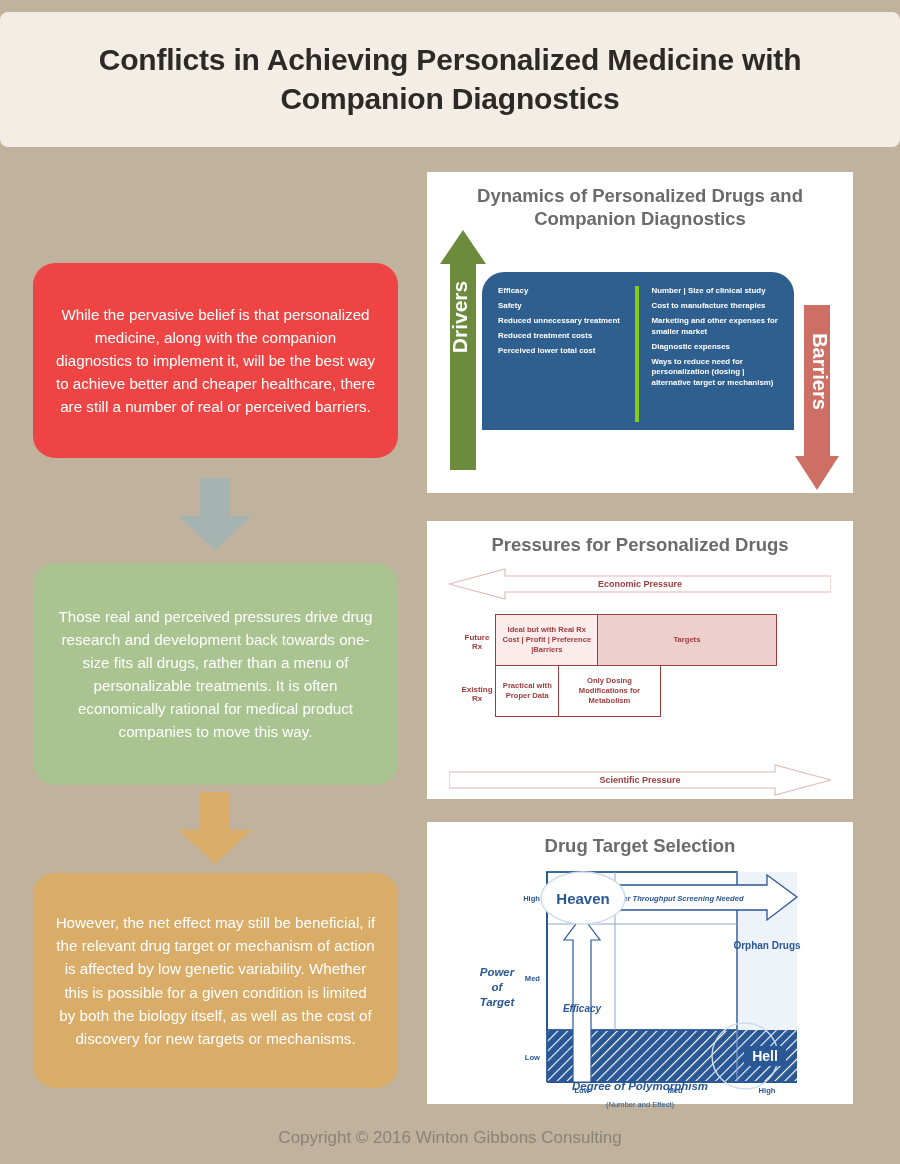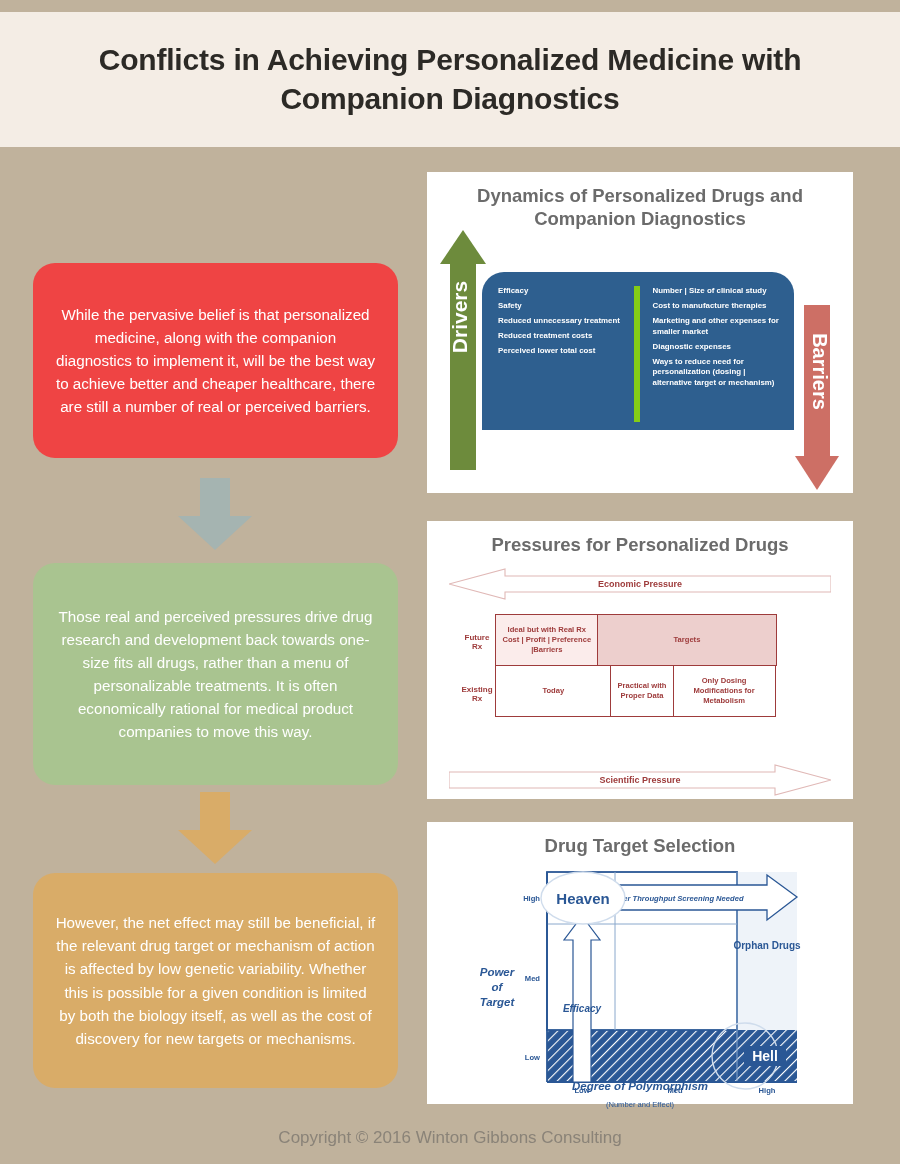--- a/index.html
+++ b/index.html
@@ -10,20 +10,21 @@
     overflow: hidden;
     position: relative;
   }
 
   
   #title-band {
     position: absolute; left: 0; top: 12px; width: 900px; height: 135px;
     background: #f4ede5;
     display: flex; align-items: center; justify-content: center;
     text-align: center;
+    border-radius: 8px;
   }
   #title-text {
     font-size: 30px; font-weight: bold; color: #2c2a26;
     line-height: 1.28; letter-spacing: -0.2px;
     padding: 0 30px;
   }
 
   
   .story-box {
     position: absolute; left: 33px; width: 365px;
@@ -106,21 +107,21 @@
   }
 
   #dynamics-box {
     position: absolute; left: 55px; top: 100px; width: 312px; height: 158px;
     background: #2e5f8f;
     border-radius: 22px 22px 0 0;
     display: flex; padding: 14px 14px 8px 16px;
   }
   #dynamics-box .col { flex: 1; }
   #dynamics-box .col.right {
-    border-left: 6px solid #84cc16; padding-left: 13px; margin-left: 8px;
+    border-left: 4px solid #84cc16; padding-left: 13px; margin-left: 8px;
   }
   #dynamics-box li {
     list-style: none; color: #ffffff;
     font-size: 7.9px; font-weight: bold; line-height: 1.33;
     margin-bottom: 4.5px;
   }
 
   
   #pressures-body { position: absolute; left: 0; top: 46px; width: 426px; }
 
@@ -265,21 +266,20 @@
 
     <div id="label-future" class="row-label">Future Rx</div>
     <div id="label-existing" class="row-label">Existing Rx</div>
 
     <div id="press-grid">
       <div class="row row-future">
         <div class="cell c3" id="ideal-cell">Ideal but with Real Rx Cost | Profit | Preference |Barriers</div>
         <div class="cell" id="targets-cell">Targets</div>
       </div>
       <div class="row row-existing">
-        <div class="cell c1">Today</div>
         <div class="cell c2">Practical with Proper Data</div>
         <div class="cell c3">Only Dosing Modifications for Metabolism</div>
       </div>
     </div>
 
 
     <div id="scientific-band">
       <div class="press-arrow-band">
         <div class="press-arrow-right">
           <svg viewBox="0 0 382 34" preserveAspectRatio="none">

